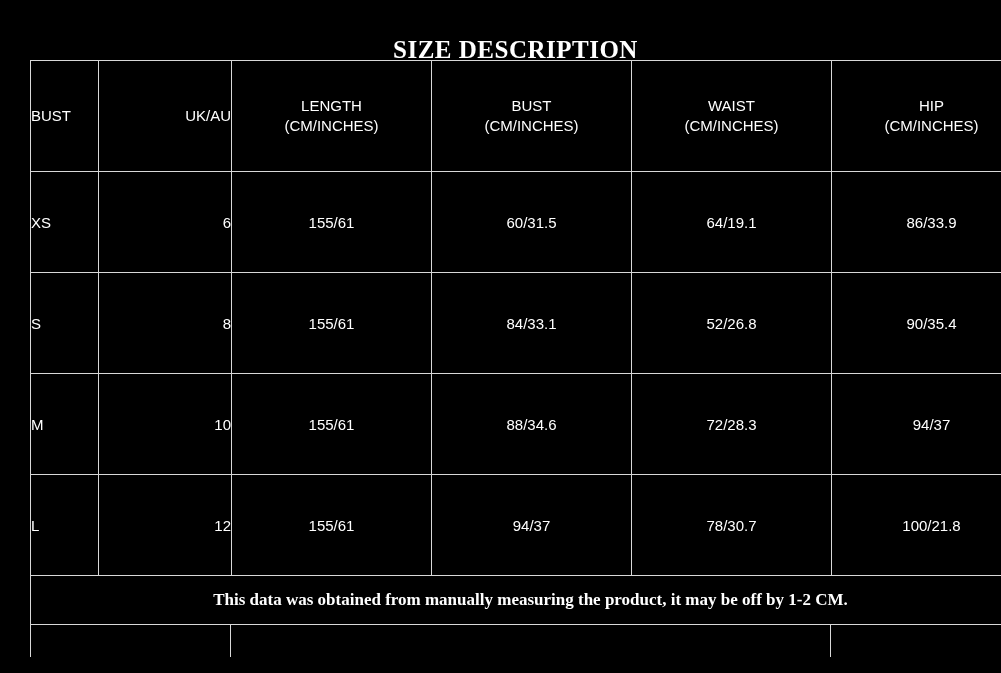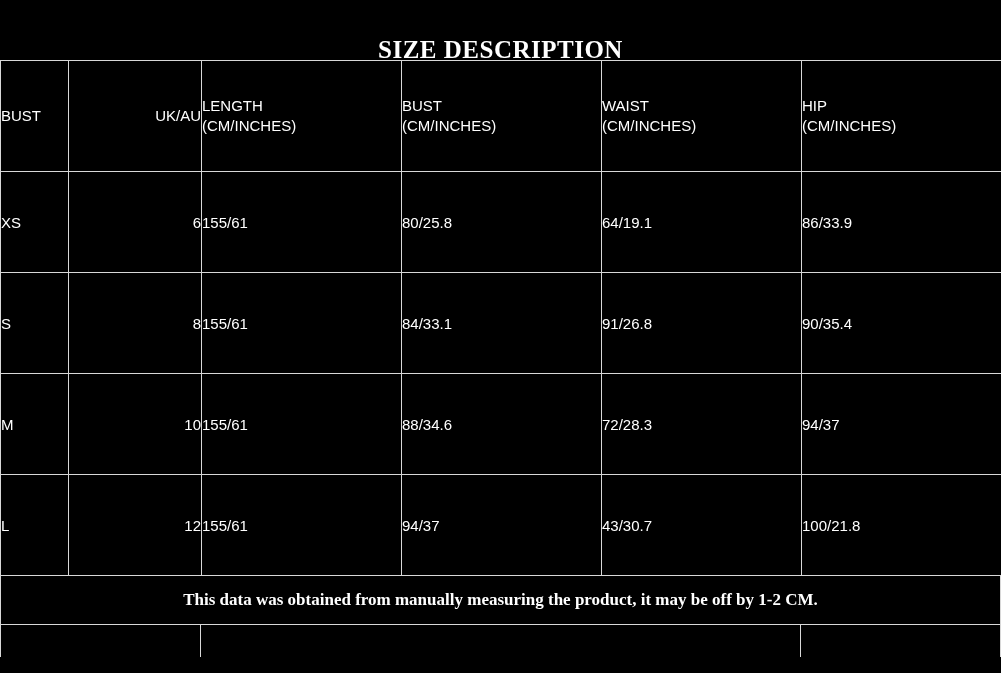--- a/index.html
+++ b/index.html
@@ -13,20 +13,21 @@
     font-family: "Liberation Sans", sans-serif;
     color: #ffffff;
     overflow: hidden;
   }
   .sheet {
     position: relative;
     width: 1001px;
     height: 673px;
     background: #000000;
     box-sizing: border-box;
+    padding-left: 30px;
   }
   .title {
     font-family: "Liberation Serif", serif;
     font-weight: bold;
     font-size: 25px;
     letter-spacing: 0.5px;
     text-align: center;
     padding-top: 36px;
     padding-bottom: 0;
     height: 60px;
@@ -50,21 +51,21 @@
   col.c-uk   { width: 133px; }
   col.c-len  { width: 200px; }
   col.c-bust { width: 200px; }
   col.c-waist{ width: 200px; }
   col.c-hip  { width: 200px; }
 
   tr.header-row td { height: 110px; }
   tr.data-row td { height: 100px; }
 
   .cell-center {
-    text-align: left;
+    text-align: center;
   }
   .cell-left {
     text-align: left;
     padding-left: 10px;
   }
   .cell-uk {
     text-align: right;
     padding-left: 40px;
   }
   .hdr-line1 { display: block; line-height: 1.35; }
@@ -140,49 +141,49 @@
         <td class="cell-center">
           <span class="hdr-line1">HIP</span>
           <span class="hdr-line2">(CM/INCHES)</span>
         </td>
       </tr>
 
       <tr class="data-row">
         <td class="cell-left">XS</td>
         <td class="cell-uk">6</td>
         <td class="cell-center">155/61</td>
-        <td class="cell-center">80/25.8</td>
+        <td class="cell-center">60/31.5</td>
         <td class="cell-center">64/19.1</td>
         <td class="cell-center">86/33.9</td>
       </tr>
 
       <tr class="data-row">
         <td class="cell-left">S</td>
         <td class="cell-uk">8</td>
         <td class="cell-center">155/61</td>
         <td class="cell-center">84/33.1</td>
-        <td class="cell-center">91/26.8</td>
+        <td class="cell-center">52/26.8</td>
         <td class="cell-center">90/35.4</td>
       </tr>
 
       <tr class="data-row">
         <td class="cell-left">M</td>
         <td class="cell-uk">10</td>
         <td class="cell-center">155/61</td>
         <td class="cell-center">88/34.6</td>
         <td class="cell-center">72/28.3</td>
         <td class="cell-center">94/37</td>
       </tr>
 
       <tr class="data-row">
         <td class="cell-left">L</td>
         <td class="cell-uk">12</td>
         <td class="cell-center">155/61</td>
         <td class="cell-center">94/37</td>
-        <td class="cell-center">43/30.7</td>
+        <td class="cell-center">78/30.7</td>
         <td class="cell-center">100/21.8</td>
       </tr>
     </tbody>
   </table>
 
   <div class="footnote">This data was obtained from manually measuring the product, it may be off by 1-2 CM.</div>
 
   <div class="bottom-strip">
     <div class="vline vL"></div>
     <div class="vline v1"></div>

